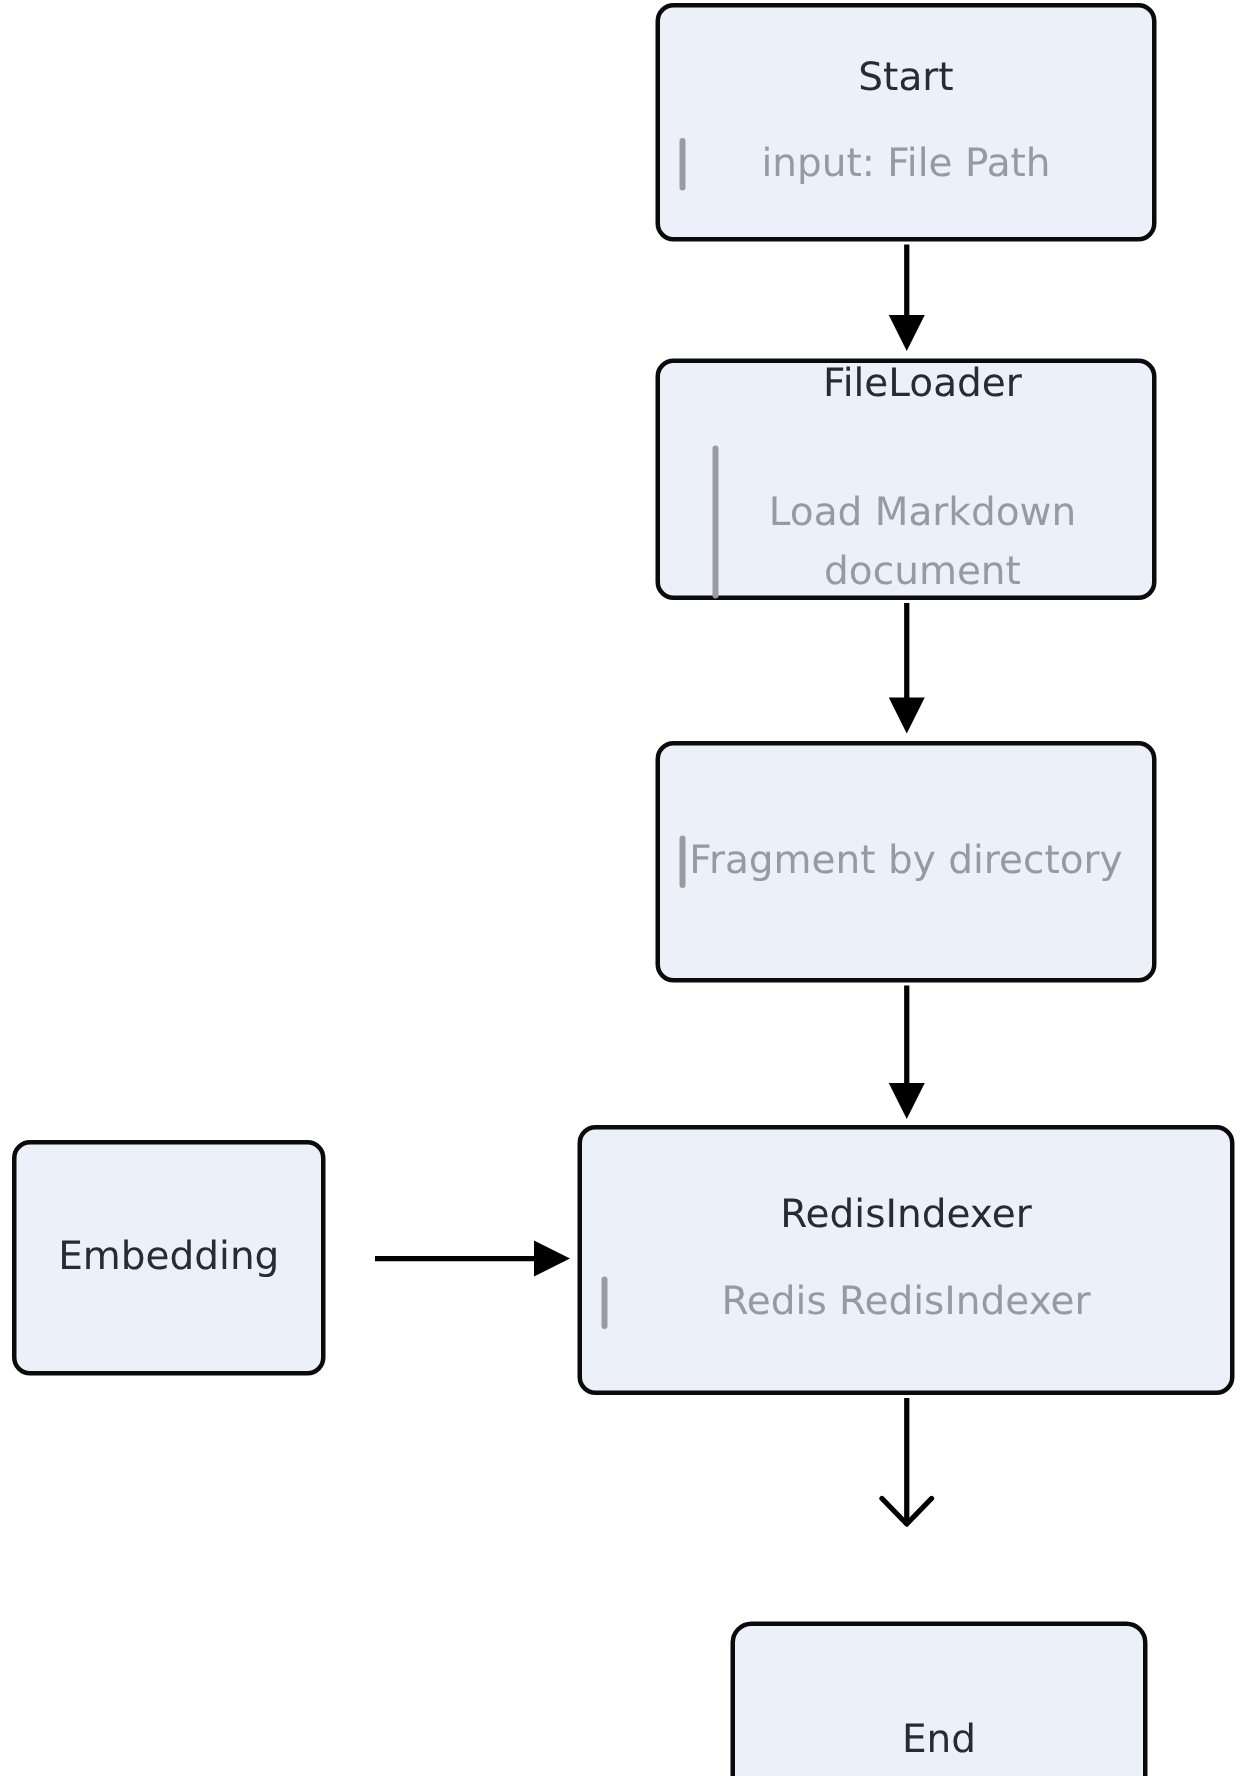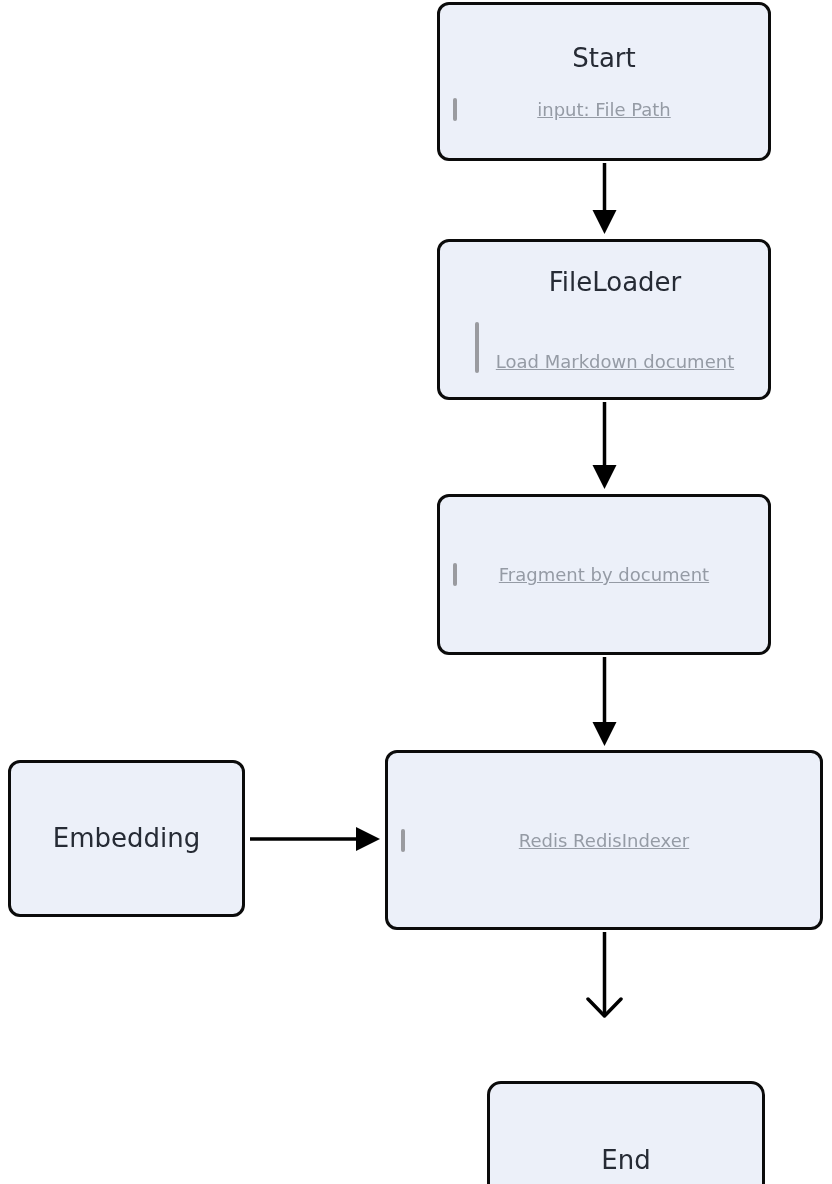--- a/index.html
+++ b/index.html
@@ -43,39 +43,38 @@
   }
   .node-subtitle {
     position: relative;
     width: 100%;
     text-align: center;
   }
   .node-subtitle-text {
     display: block;
     margin: 0 auto;
     color: #959ba5;
-    font-size: 18px;
+    font-size: 26px;
     line-height: 1.5;
-    text-decoration: underline;
   }
   .accent-bar {
     position: absolute;
     left: 13px;
     top: 2px;
     bottom: 2px;
     width: 4px;
     background: #9a9ba0;
     border-radius: 2px;
   }
   
   .n-start            { left: 437px; top: 2px;    width: 334px; height: 159px; }
   .n-fileloader       { left: 437px; top: 239px;  width: 334px; height: 161px; padding-left: 22px; }
   .n-markdownsplitter { left: 437px; top: 494px;  width: 334px; height: 161px; }
   .n-redisindexer     { left: 385px; top: 750px;  width: 438px; height: 180px; }
-  .n-embedding        { left: 8px;   top: 760px;  width: 237px; height: 157px; }
+  .n-embedding        { left: 8px;   top: 760px;  width: 209px; height: 157px; }
   .n-end              { left: 487px; top: 1081px; width: 278px; height: 159px; border-radius: 14px; }
   .n-fileloader .node-subtitle-text { max-width: 255px; margin-top: 28px; }
 </style>
 </head>
 <body>
 
 <div class="canvas">
 
   <svg class="edges-layer" viewBox="0 0 832 1184" xmlns="http://www.w3.org/2000/svg">
 
@@ -117,29 +116,30 @@
     <div class="node-title">FileLoader</div>
     <div class="node-subtitle">
       <span class="accent-bar"></span>
       <span class="node-subtitle-text">Load Markdown document</span>
     </div>
   </div>
 
   <div class="node n-markdownsplitter">
     <div class="node-subtitle">
       <span class="accent-bar"></span>
-      <span class="node-subtitle-text">Fragment by document</span>
+      <span class="node-subtitle-text">Fragment by directory</span>
     </div>
   </div>
 
   <div class="node n-embedding">
     <div class="node-title">Embedding</div>
   </div>
 
   <div class="node n-redisindexer">
+    <div class="node-title">RedisIndexer</div>
     <div class="node-subtitle">
       <span class="accent-bar"></span>
       <span class="node-subtitle-text">Redis RedisIndexer</span>
     </div>
   </div>
 
   <div class="node n-end">
     <div class="node-title">End</div>
   </div>
 

